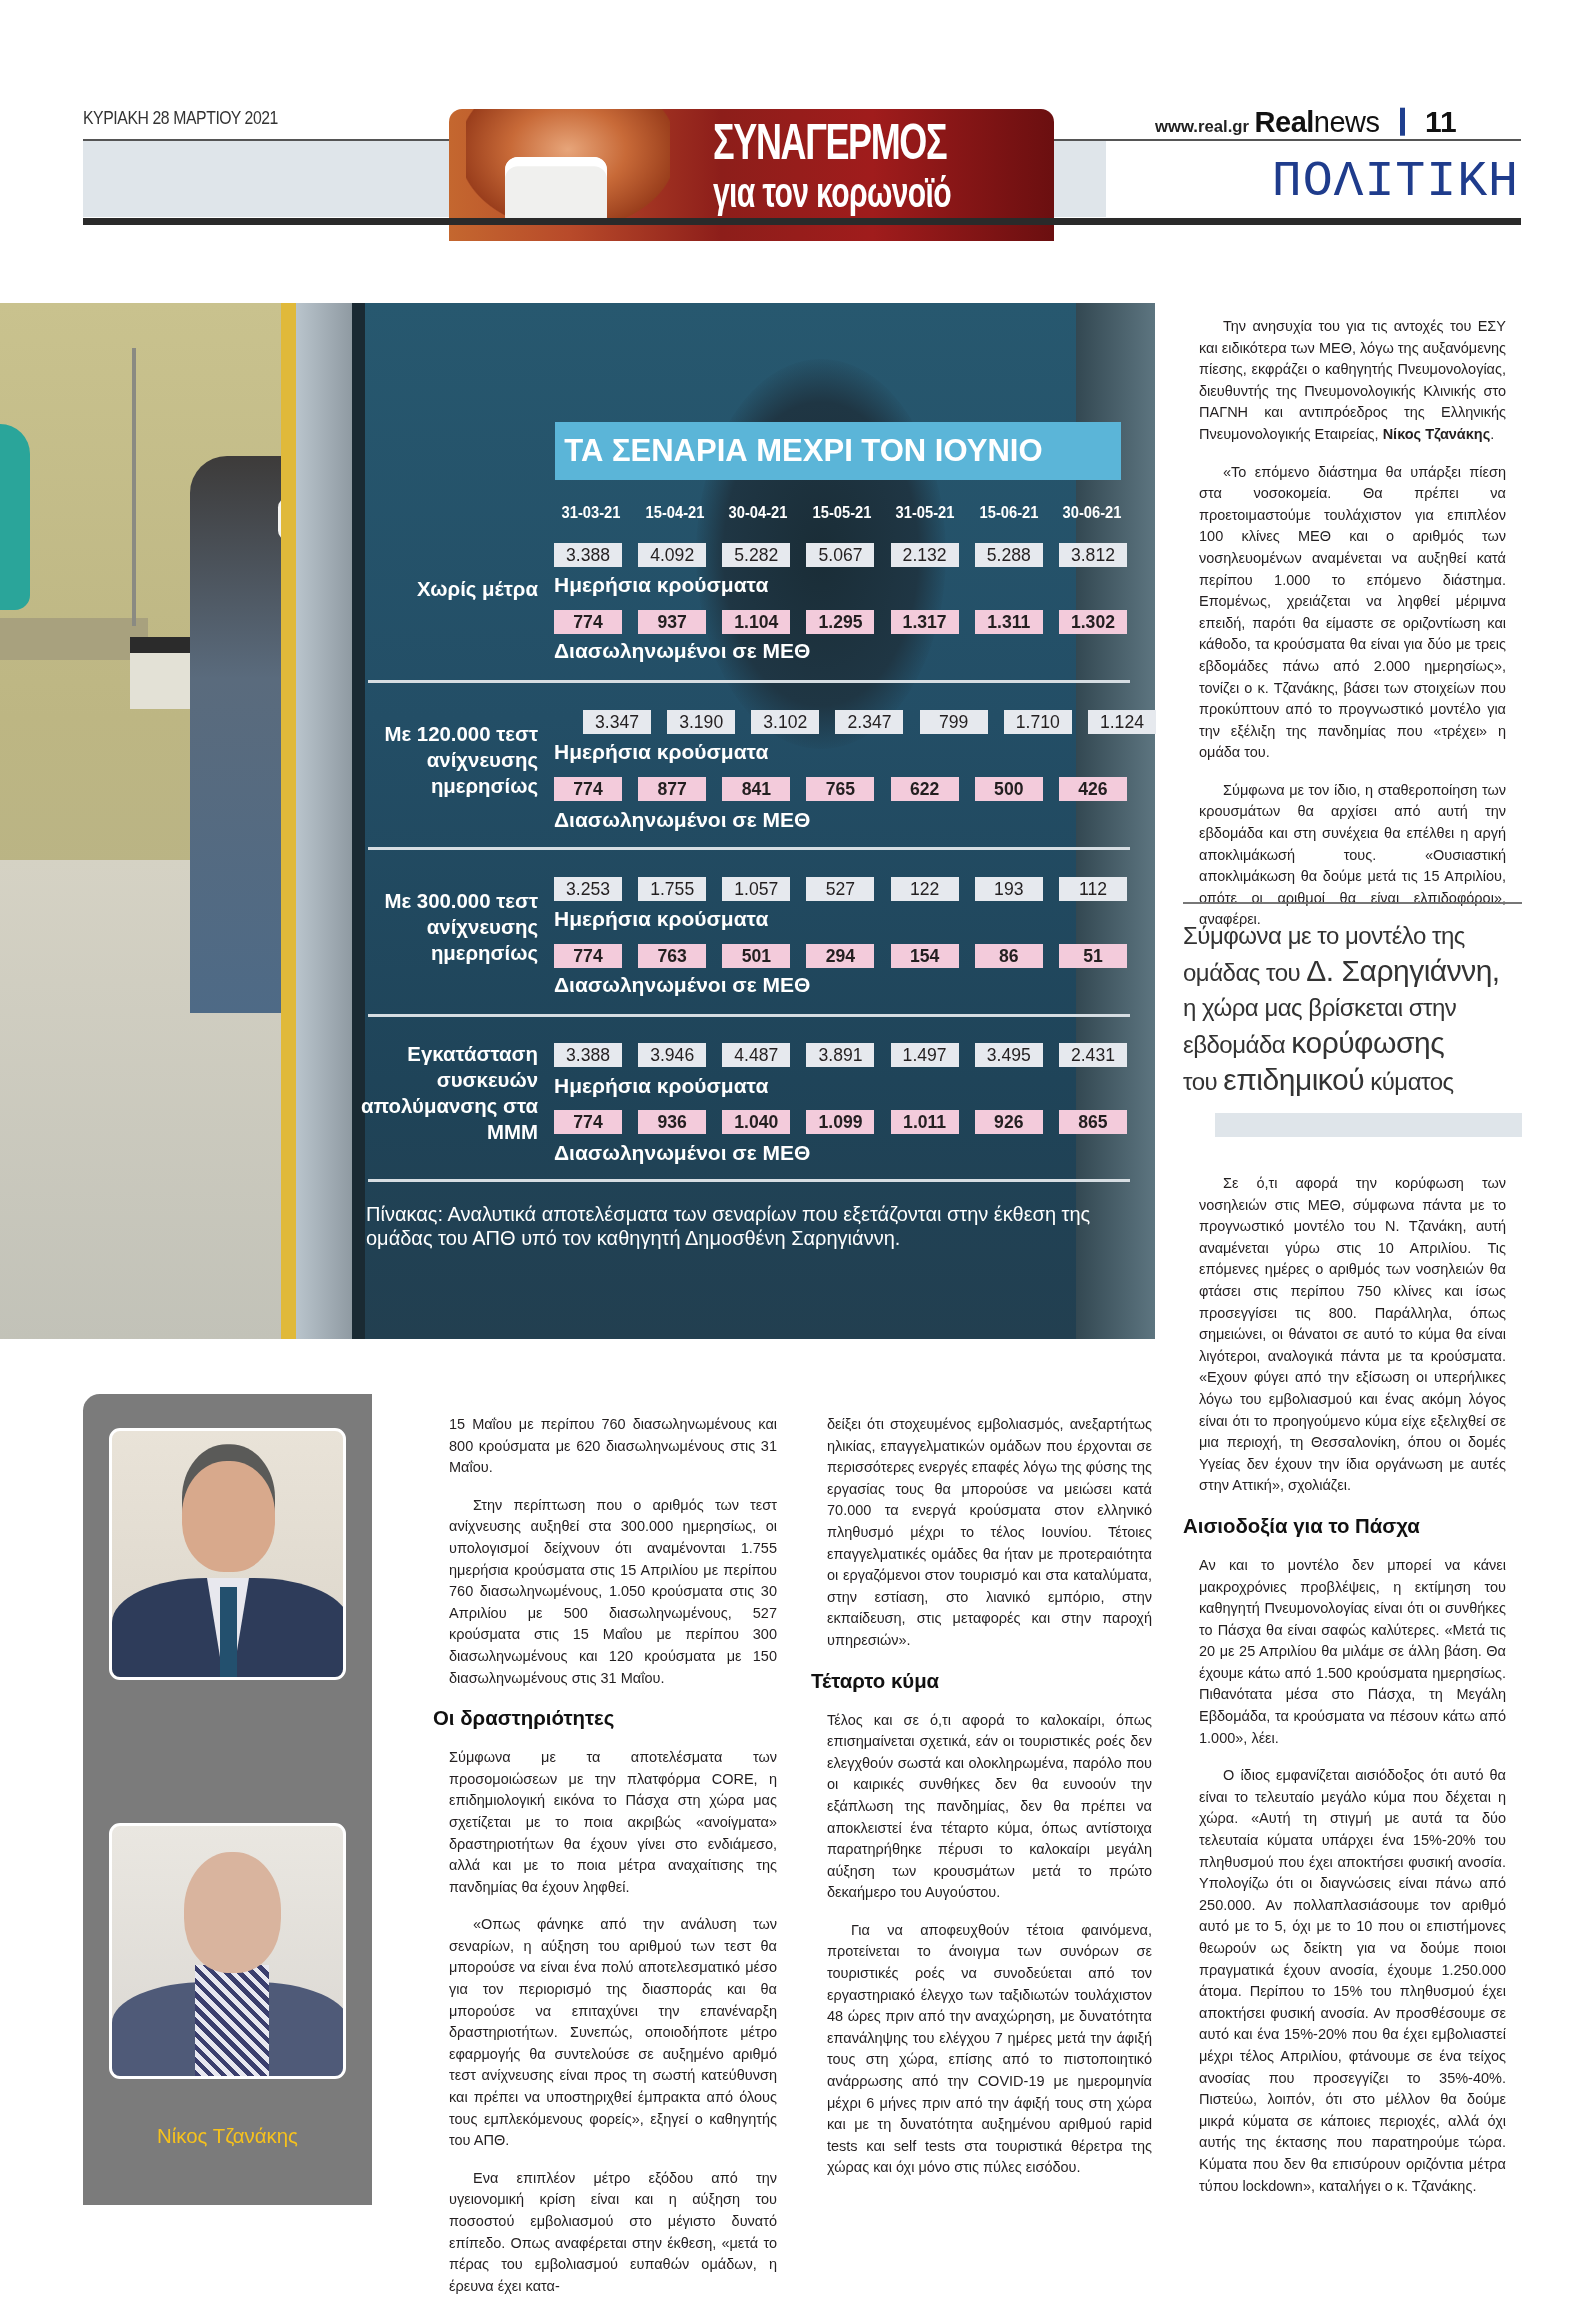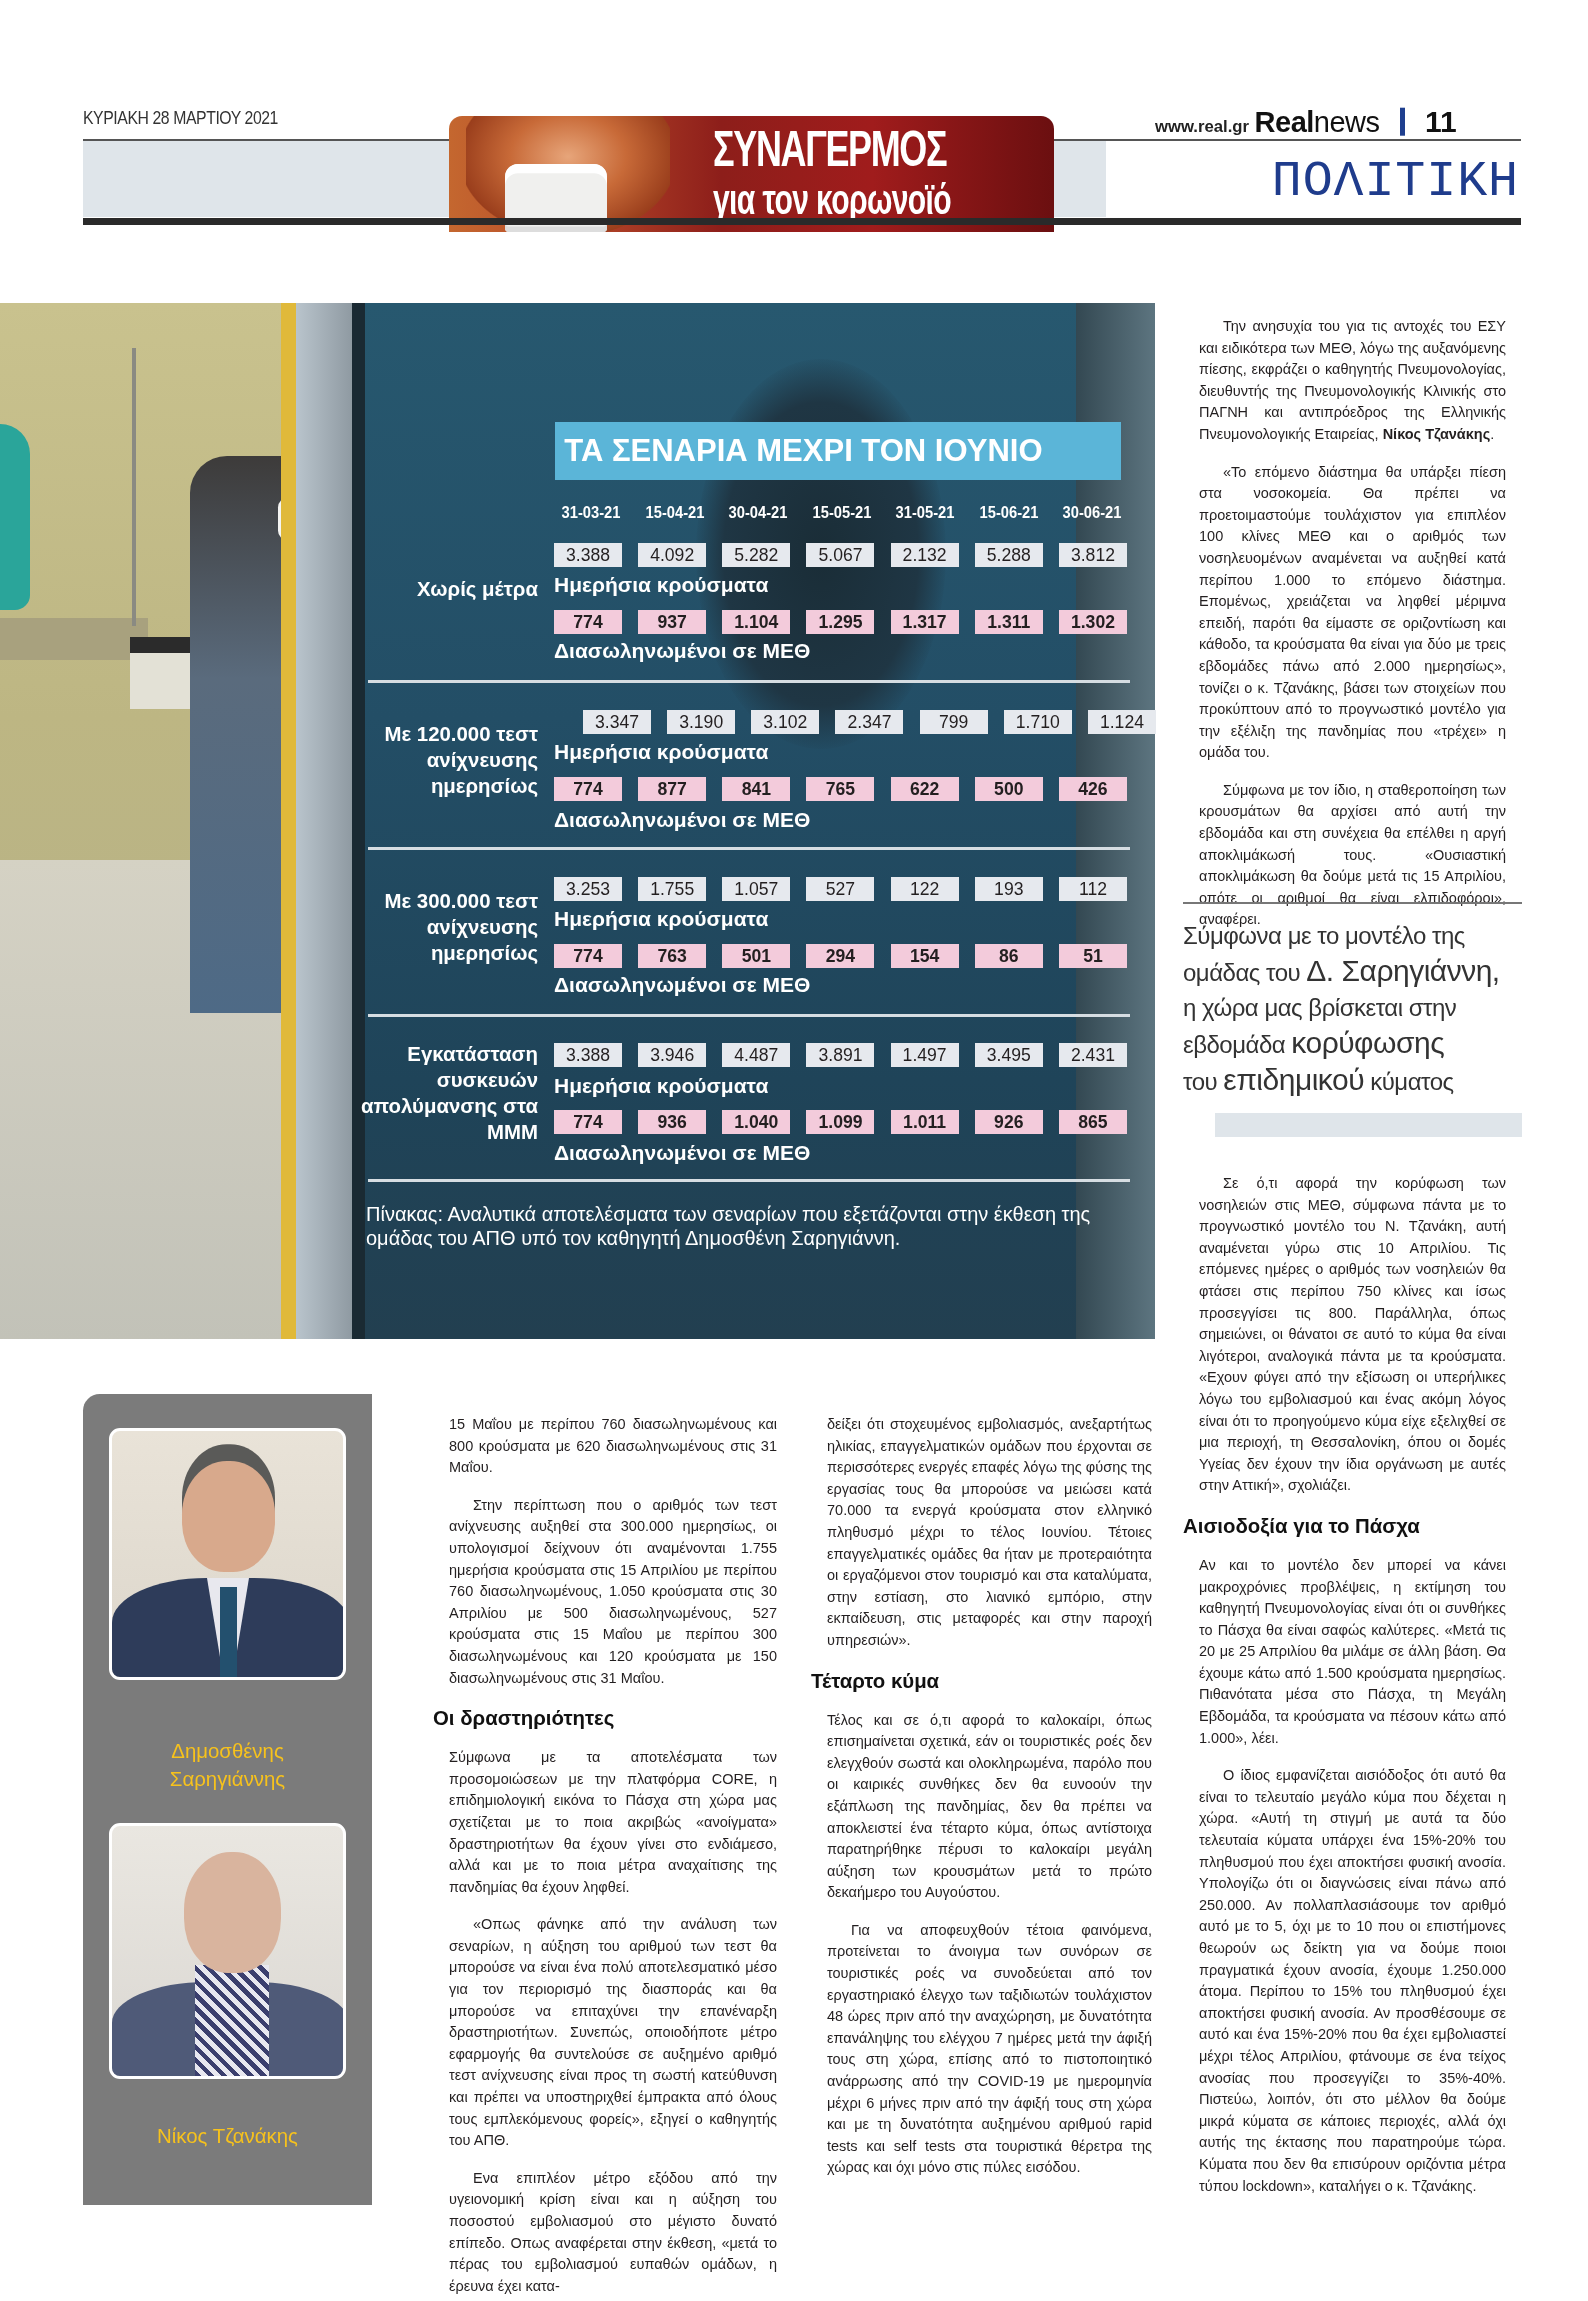--- a/index.html
+++ b/index.html
@@ -4,21 +4,21 @@
 <style>
   html, body { margin:0; padding:0; }
   body { width:1589px; height:2301px; background:#ffffff; position:relative; overflow:hidden;
          font-family:"Liberation Sans", sans-serif; color:#231f20; }
 
   
   .hdr-date { position:absolute; left:83px; top:107px; font-size:18.6px; letter-spacing:-0.5px; color:#333; transform:scaleX(0.85); transform-origin:left; }
   .hdr-rule1 { position:absolute; left:83px; top:139px; width:1438px; height:1.9px; background:#555; }
   .hdr-band { position:absolute; left:83px; top:141px; width:1023px; height:76px; background:#dfe5ea; }
   .hdr-rule2 { position:absolute; left:83px; top:218px; width:1438px; height:6.5px; background:#2a2a2a; }
-  .banner { position:absolute; left:449px; top:116px; width:605px; height:116px; border-radius:13px 13px 0 0; overflow:hidden;
+  .banner { position:absolute; left:449px; top:109px; width:605px; height:132px; border-radius:13px 13px 0 0; overflow:hidden;
             background:linear-gradient(90deg,#c4672f 0%,#b84a2a 20%,#8d1e1a 45%,#a01c1c 70%,#6b0f10 100%); }
   .banner .face { position:absolute; left:16.7px; top:0; width:204px; height:116px;
                   background:radial-gradient(ellipse at 50% 35%, #e7a57a 0%, #c86a38 40%, #9a3e1c 75%, transparent 76%); }
   .banner .mask { position:absolute; left:56px; top:48px; width:102px; height:68px; background:#f0f0ee; border-radius:13px 13px 3.7px 3.7px;
                   box-shadow:inset 0 -5.6px 0 #ddd, inset 0 9.3px 0 #fff; }
   .banner .t1 { position:absolute; left:264px; top:3.7px; font-size:50px; font-weight:bold; color:#fff; letter-spacing:-1.9px;
                 transform:scaleX(0.72); transform-origin:left; white-space:nowrap; }
   .banner .t2 { position:absolute; left:264px; top:59px; font-size:43px; font-weight:bold; color:#fff; letter-spacing:-0.9px;
                 transform:scaleX(0.70); transform-origin:left; white-space:nowrap; }
   .hdr-right { position:absolute; left:1155px; top:104px; display:flex; align-items:baseline; white-space:nowrap; }
@@ -243,24 +243,20 @@
 <div class="divider" style="top:1179px;"></div>
 <div class="ig-caption">Πίνακας: Αναλυτικά αποτελέσματα των σεναρίων που εξετάζονται στην έκθεση της ομάδας του ΑΠΘ υπό τον καθηγητή Δημοσθένη Σαρηγιάννη.</div>
 
 <div class="sidebar">
   <div class="portrait p1">
     <div class="suit"></div>
     <div class="shirt"></div>
     <div class="tie"></div>
     <div class="head"></div>
   </div>
-  <div class="pname" style="top:343px;">
-    <div>Δημοσθένης</div>
-    <div>Σαρηγιάννης</div>
-  </div>
   <div class="portrait p2">
     <div class="suit"></div>
     <div class="shirt"></div>
     <div class="head"></div>
   </div>
   <div class="pname" style="top:728px;">Νίκος Τζανάκης</div>
 </div>
 
 <div class="col col1">
   <p>15 Μαΐου με περίπου 760 διασωληνωμένους και 800 κρούσματα με 620 διασωληνωμένους στις 31 Μαΐου.</p>

